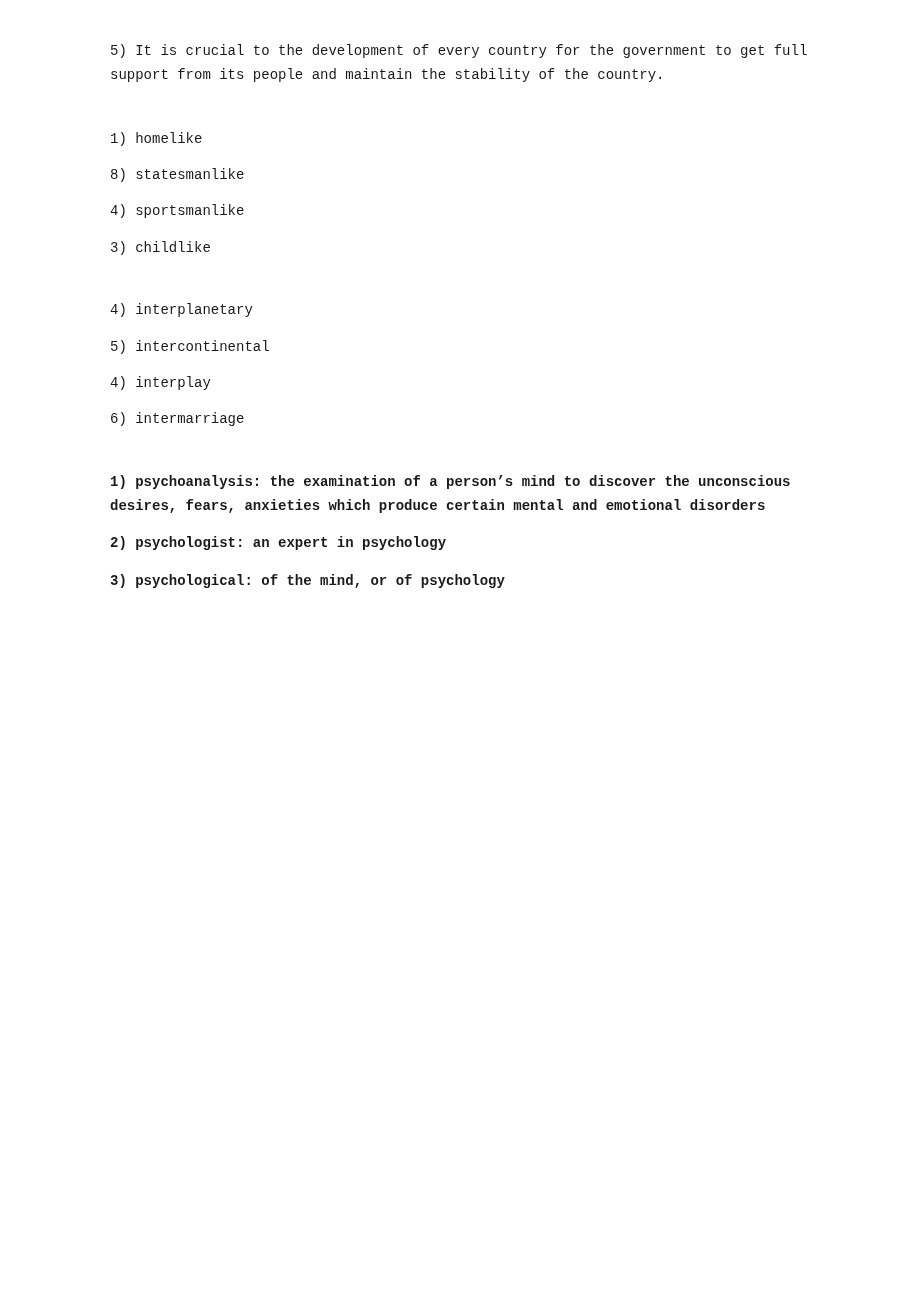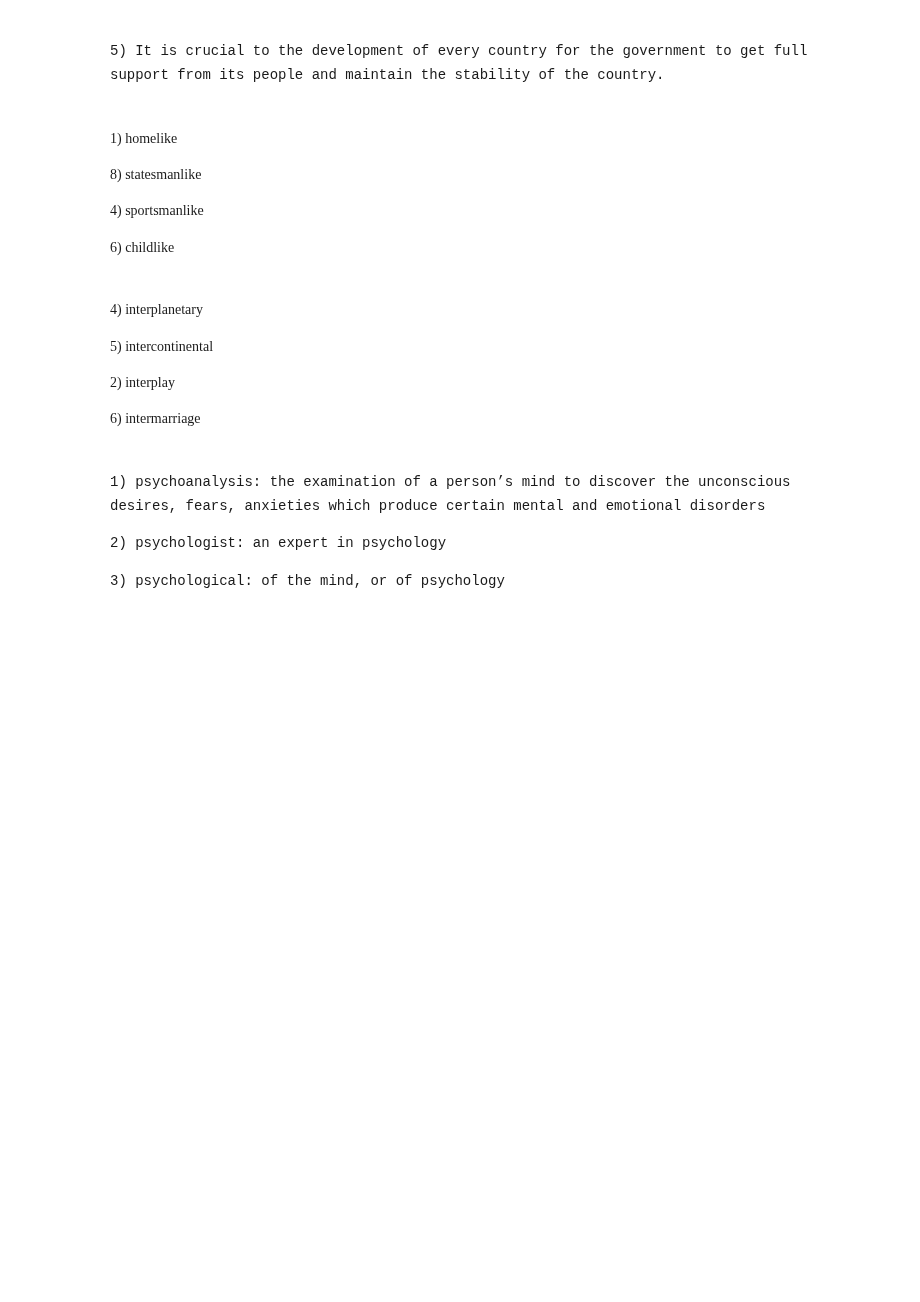--- a/index.html
+++ b/index.html
@@ -19,58 +19,58 @@
       line-height: 1.6;
     }
 
     .intro-paragraph {
       margin-bottom: 40px;
       line-height: 1.7;
     }
 
     .list-section {
       margin-bottom: 40px;
-      font-family: Liberation Serif, serif;
     }
 
     .list-item {
       margin-bottom: 14px;
     }
 
     .psych-section {
       margin-top: 12px;
+      font-weight: bold;
     }
 
     .psych-item {
       margin-bottom: 14px;
       line-height: 1.7;
     }
   </style>
 </head>
 <body>
 
 <div class="intro-paragraph">
   <span>5) It is crucial to the development of every country for the government to get full support from its people and maintain the stability of the country.</span>
 </div>
 
 <div class="list-section">
 
   <div id="like-list-container">
       <div class="list-item">1) homelike</div>
       <div class="list-item">8) statesmanlike</div>
       <div class="list-item">4) sportsmanlike</div>
-      <div class="list-item">6) childlike</div>
+      <div class="list-item">3) childlike</div>
     </div>
 </div>
 
 <div class="list-section">
   <div id="inter-list-container">
       <div class="list-item">4) interplanetary</div>
       <div class="list-item">5) intercontinental</div>
-      <div class="list-item">2) interplay</div>
+      <div class="list-item">4) interplay</div>
       <div class="list-item">6) intermarriage</div>
     </div>
 </div>
 
 <div class="psych-section">
   <div id="psych-list-container">
       <div class="psych-item">1) psychoanalysis: the examination of a person’s mind to discover the unconscious desires, fears, anxieties which produce certain mental and emotional disorders</div>
       <div class="psych-item">2) psychologist: an expert in psychology</div>
       <div class="psych-item">3) psychological: of the mind, or of psychology</div>
     </div>

